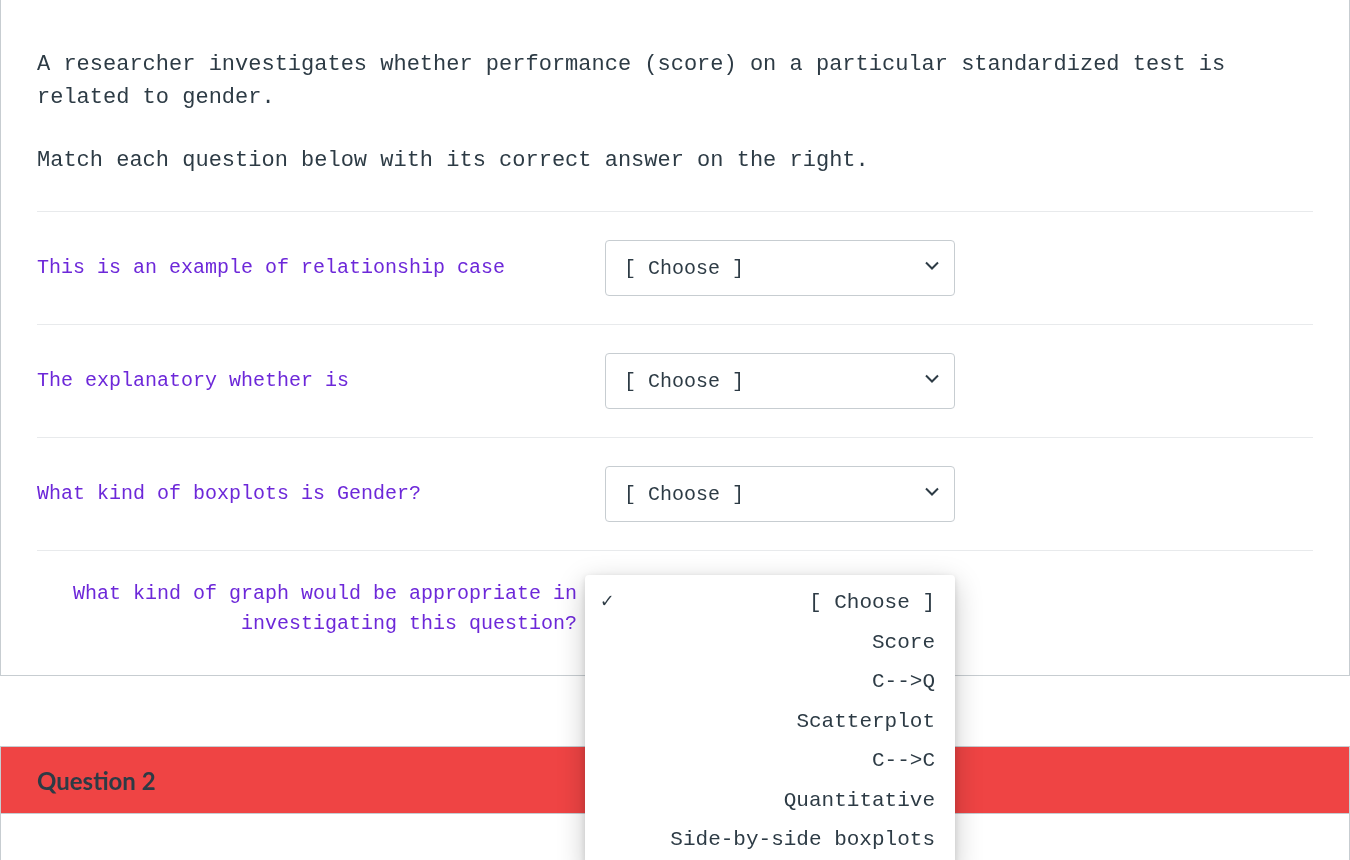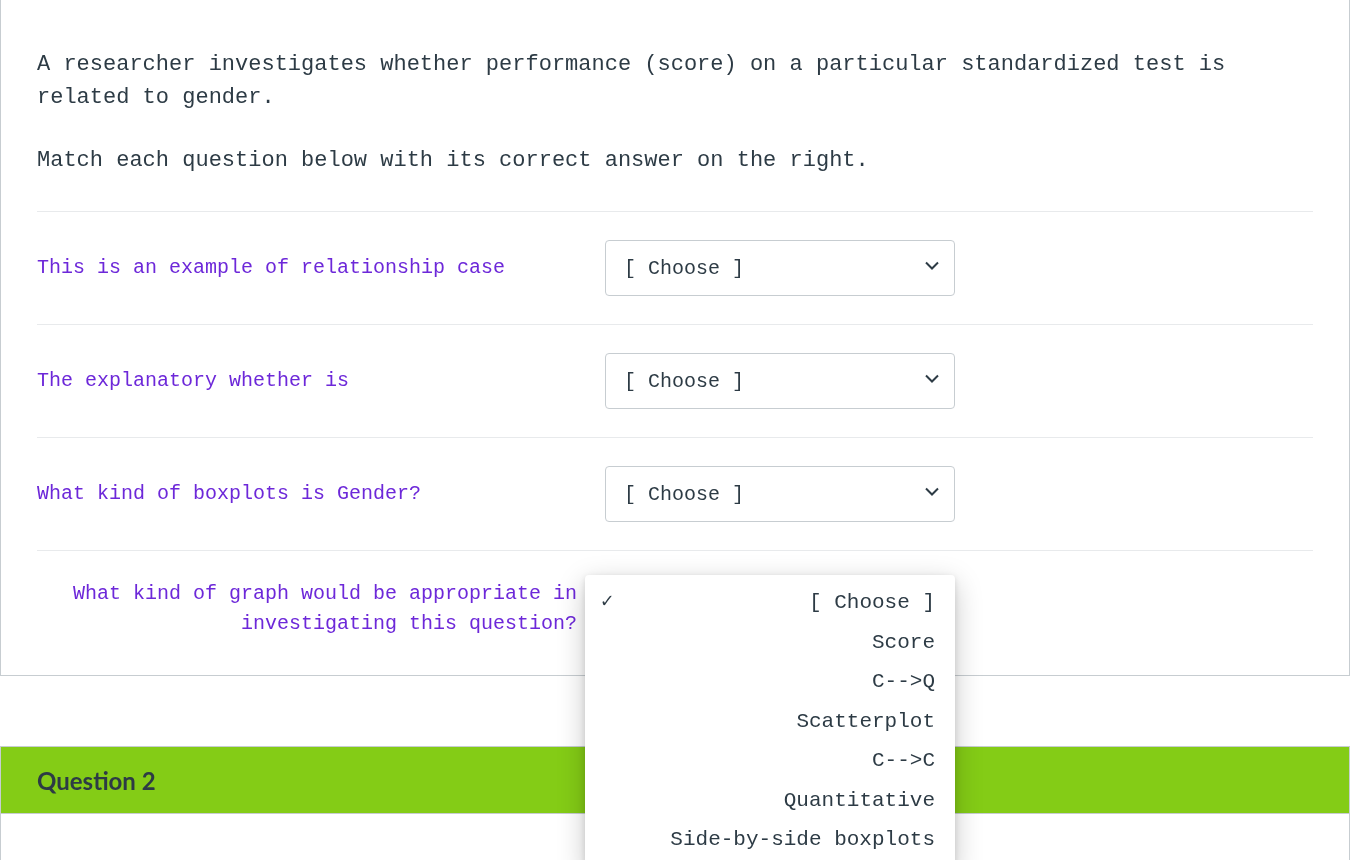--- a/index.html
+++ b/index.html
@@ -99,21 +99,21 @@
     left: 16px;
     top: 4px;
     font-size: 20px;
     color: #2d3b45;
   }
 
   
   .next-q-bar {
     margin-top: 70px;
     border: 1px solid #c7cdd1;
-    background: #84cc16;
+    background: #ef4444;
     display: flex;
     align-items: center;
     padding: 0 36px;
     height: 68px;
   }
   .next-q-title {
     font-size: 24px;
     font-weight: 700;
     color: #2d3b45;
   }

